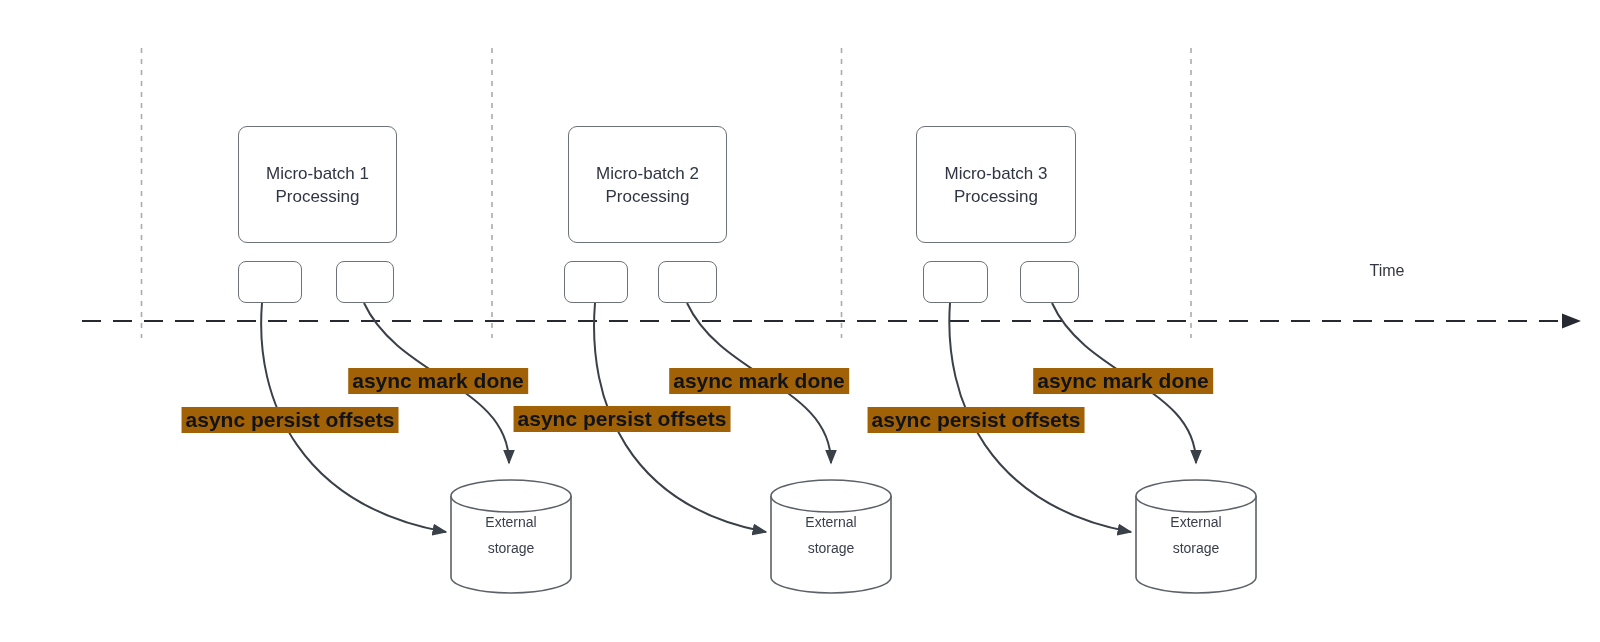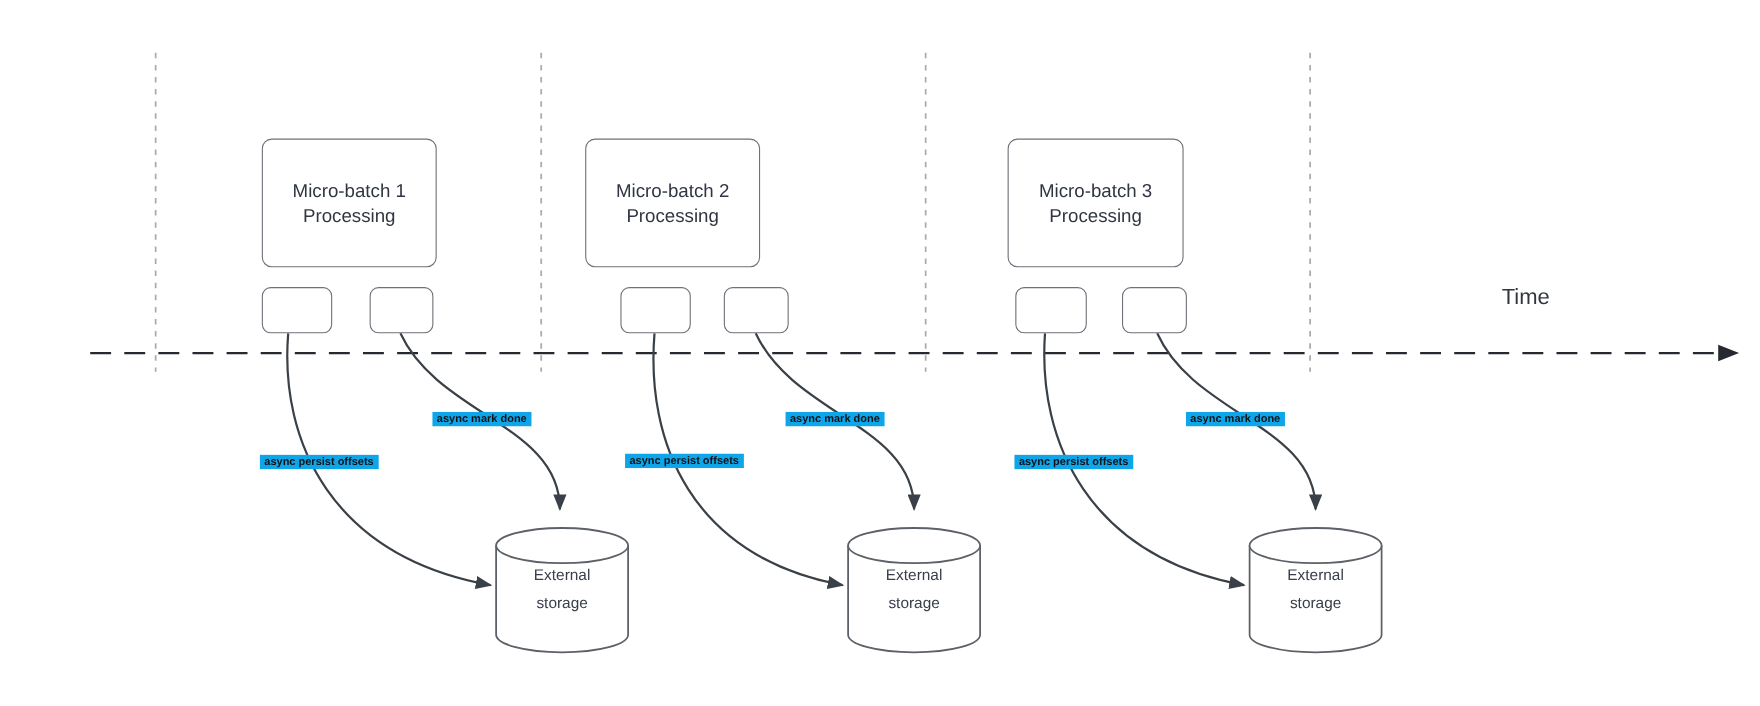--- a/index.html
+++ b/index.html
@@ -12,30 +12,30 @@
     position:absolute;border:1.5px solid #6d7278;border-radius:9px;background:#ffffff;
     display:flex;flex-direction:column;align-items:center;justify-content:center;
     color:#2f3542;font-size:17px;line-height:23px;text-align:center;
   }
   .sub-box{
     position:absolute;border:1.5px solid #6d7278;border-radius:8px;background:#ffffff;
     width:62px;height:42px;box-sizing:border-box;
   }
   .edge-label{
     position:absolute;transform:translate(-50%,-50%);
-    font-size:10px;font-weight:bold;color:#101318;background:#0ea5e9;
+    font-size:21px;font-weight:bold;color:#101318;background:#a16207;
     padding:1px 4px;white-space:nowrap;
   }
   .store-label{
     position:absolute;transform:translate(-50%,-50%);
     font-size:14px;line-height:26px;color:#383e4a;text-align:center;white-space:nowrap;
   }
   .time-label{
     position:absolute;transform:translate(-50%,-50%);
-    font-size:20px;color:#33363e;white-space:nowrap;
+    font-size:16px;color:#33363e;white-space:nowrap;
   }
 </style>
 </head>
 <body>
 
 <div class="stage">
 
   <svg width="1600" height="642" viewBox="0 0 1600 642">
     <defs>
       <marker id="arrow" viewBox="0 0 10 8" refX="9" refY="4" markerWidth="7.5" markerHeight="6" orient="auto">
@@ -78,21 +78,21 @@
   </div>
   <div class="sub-box" style="left:238px;top:261px;width:64px"></div>
   <div class="sub-box" style="left:336px;top:261px;width:58px"></div>
   <div class="edge-label" style="left:290px;top:420px">async persist offsets</div>
   <div class="edge-label" style="left:438px;top:381px">async mark done</div>
   <div class="store-label" style="left:511px;top:535px">
     <div>External</div>
     <div>storage</div>
   </div>
 
-  <div class="proc-box" style="left:532px;top:126px;width:157px;height:115px">
+  <div class="proc-box" style="left:568px;top:126px;width:157px;height:115px">
     <div>Micro-batch 2</div>
     <div>Processing</div>
   </div>
   <div class="sub-box" style="left:564px;top:261px;width:64px"></div>
   <div class="sub-box" style="left:658px;top:261px;width:59px"></div>
   <div class="edge-label" style="left:622px;top:419px">async persist offsets</div>
   <div class="edge-label" style="left:759px;top:381px">async mark done</div>
   <div class="store-label" style="left:831px;top:535px">
     <div>External</div>
     <div>storage</div>

